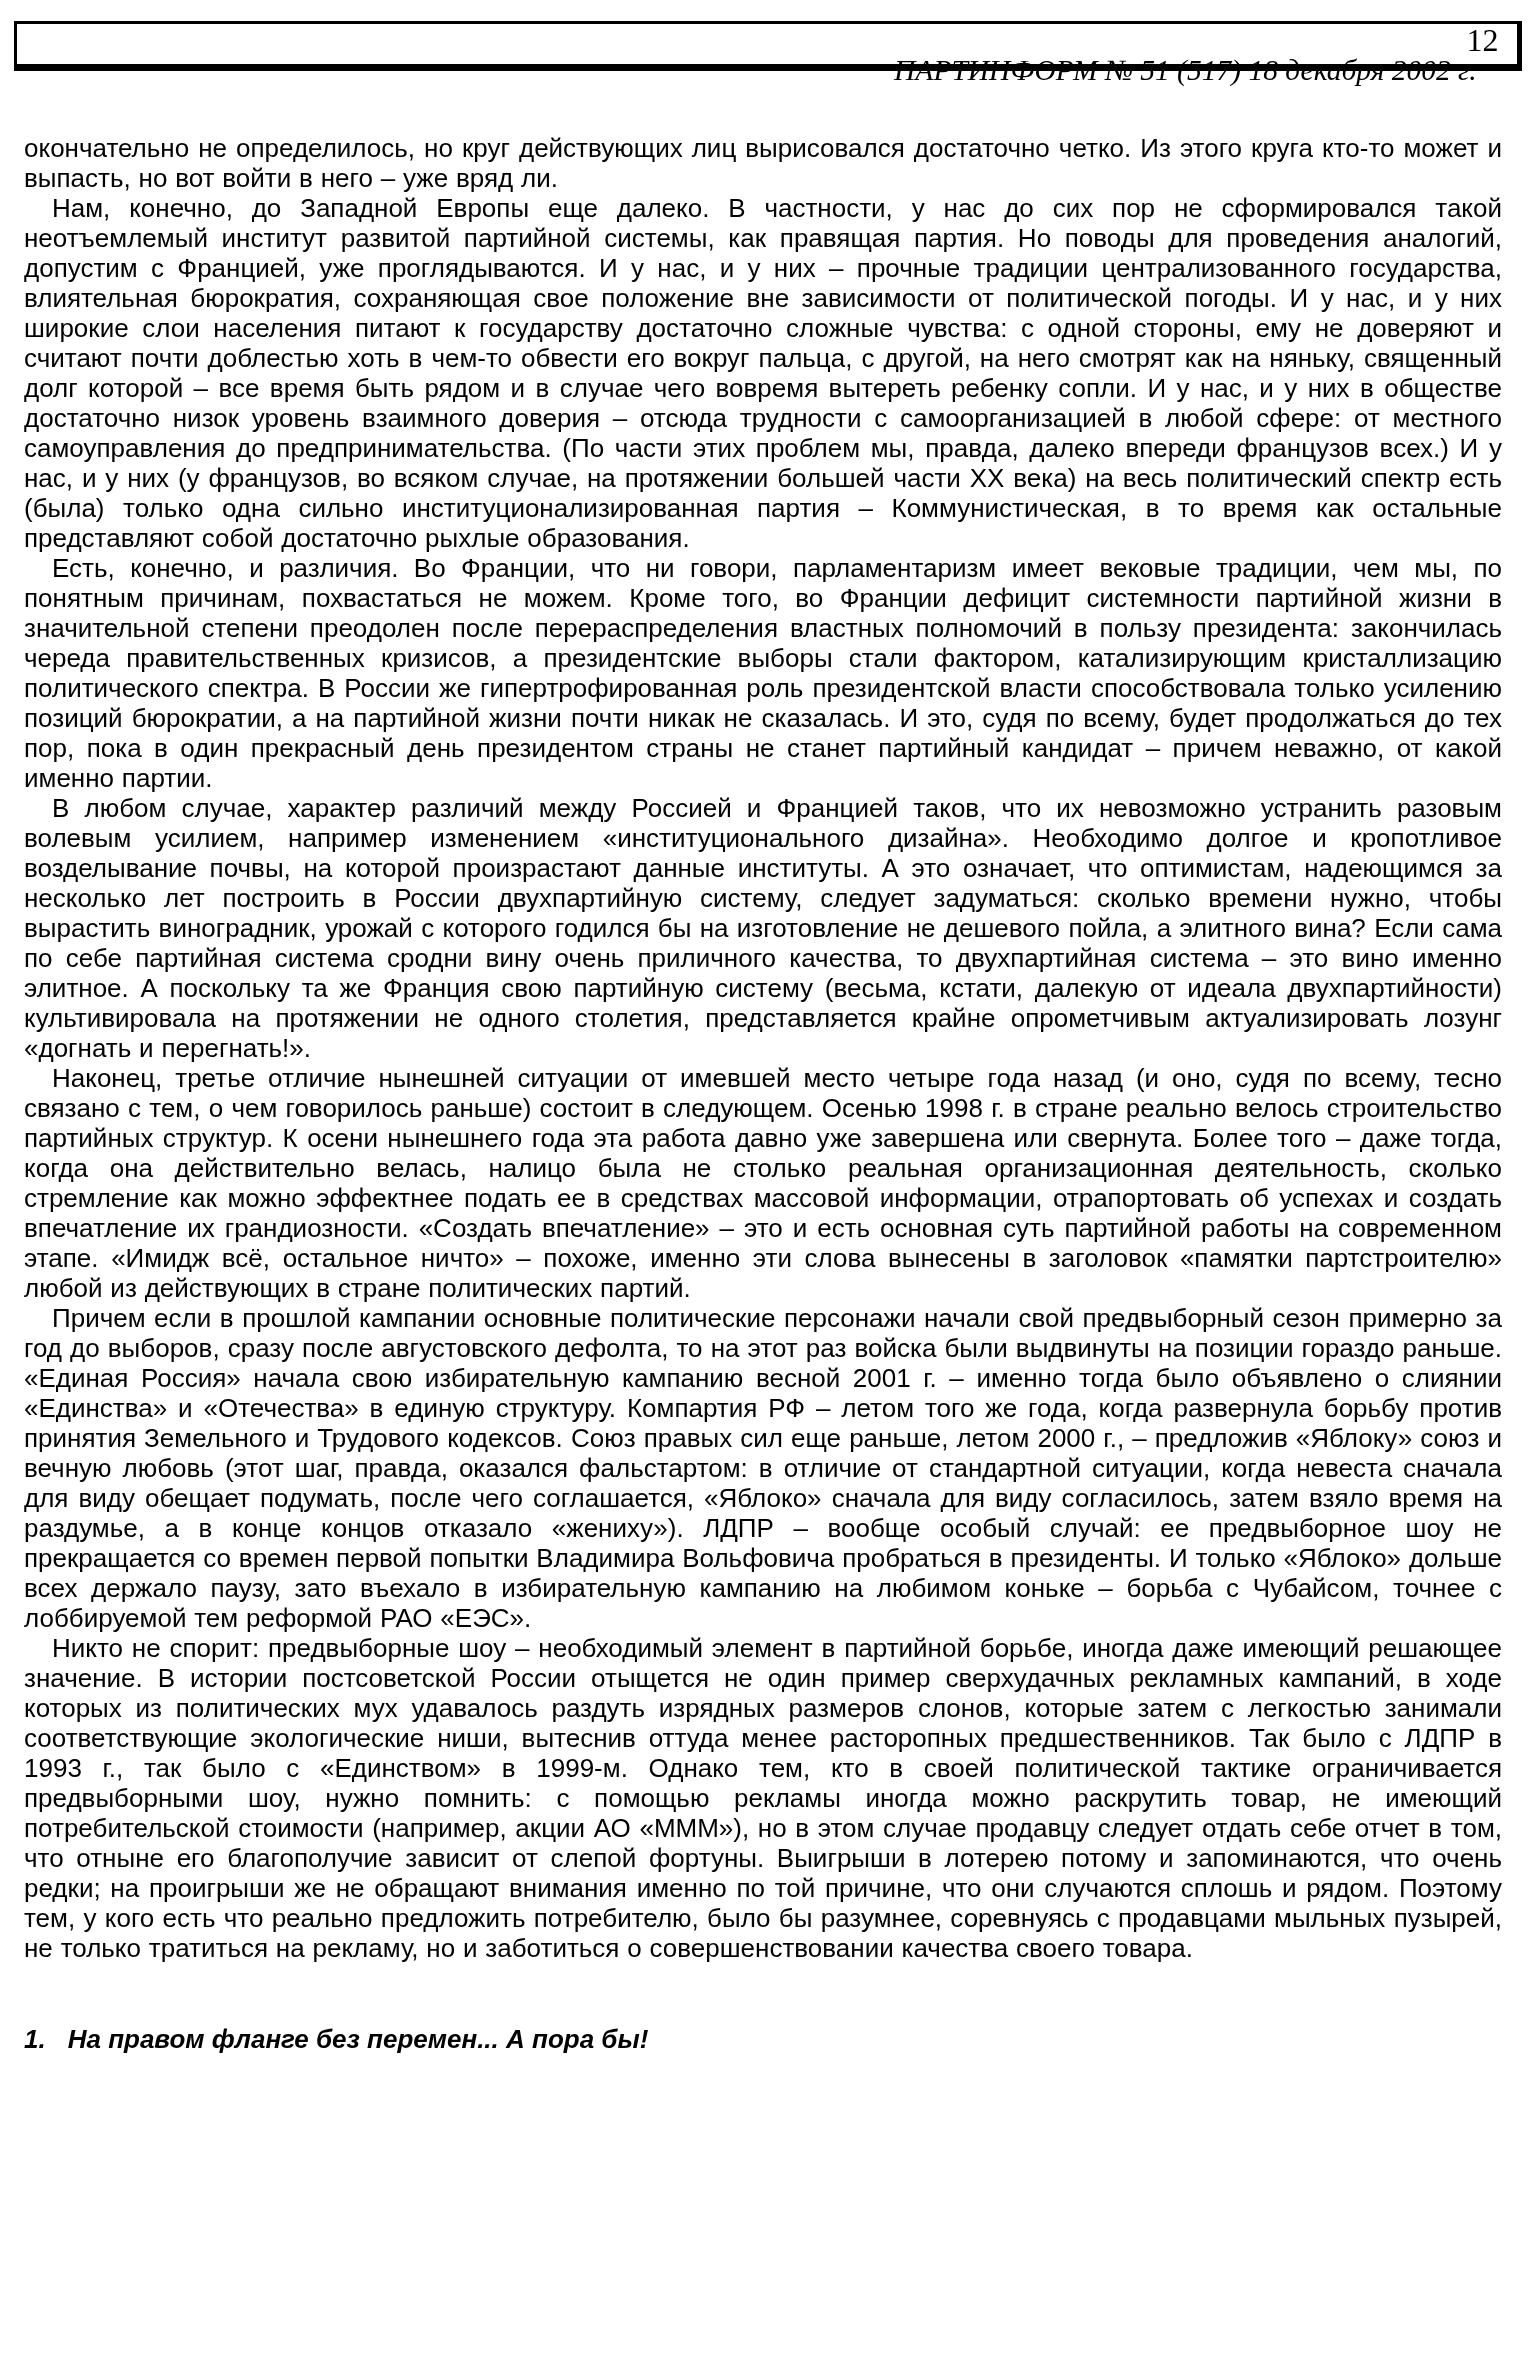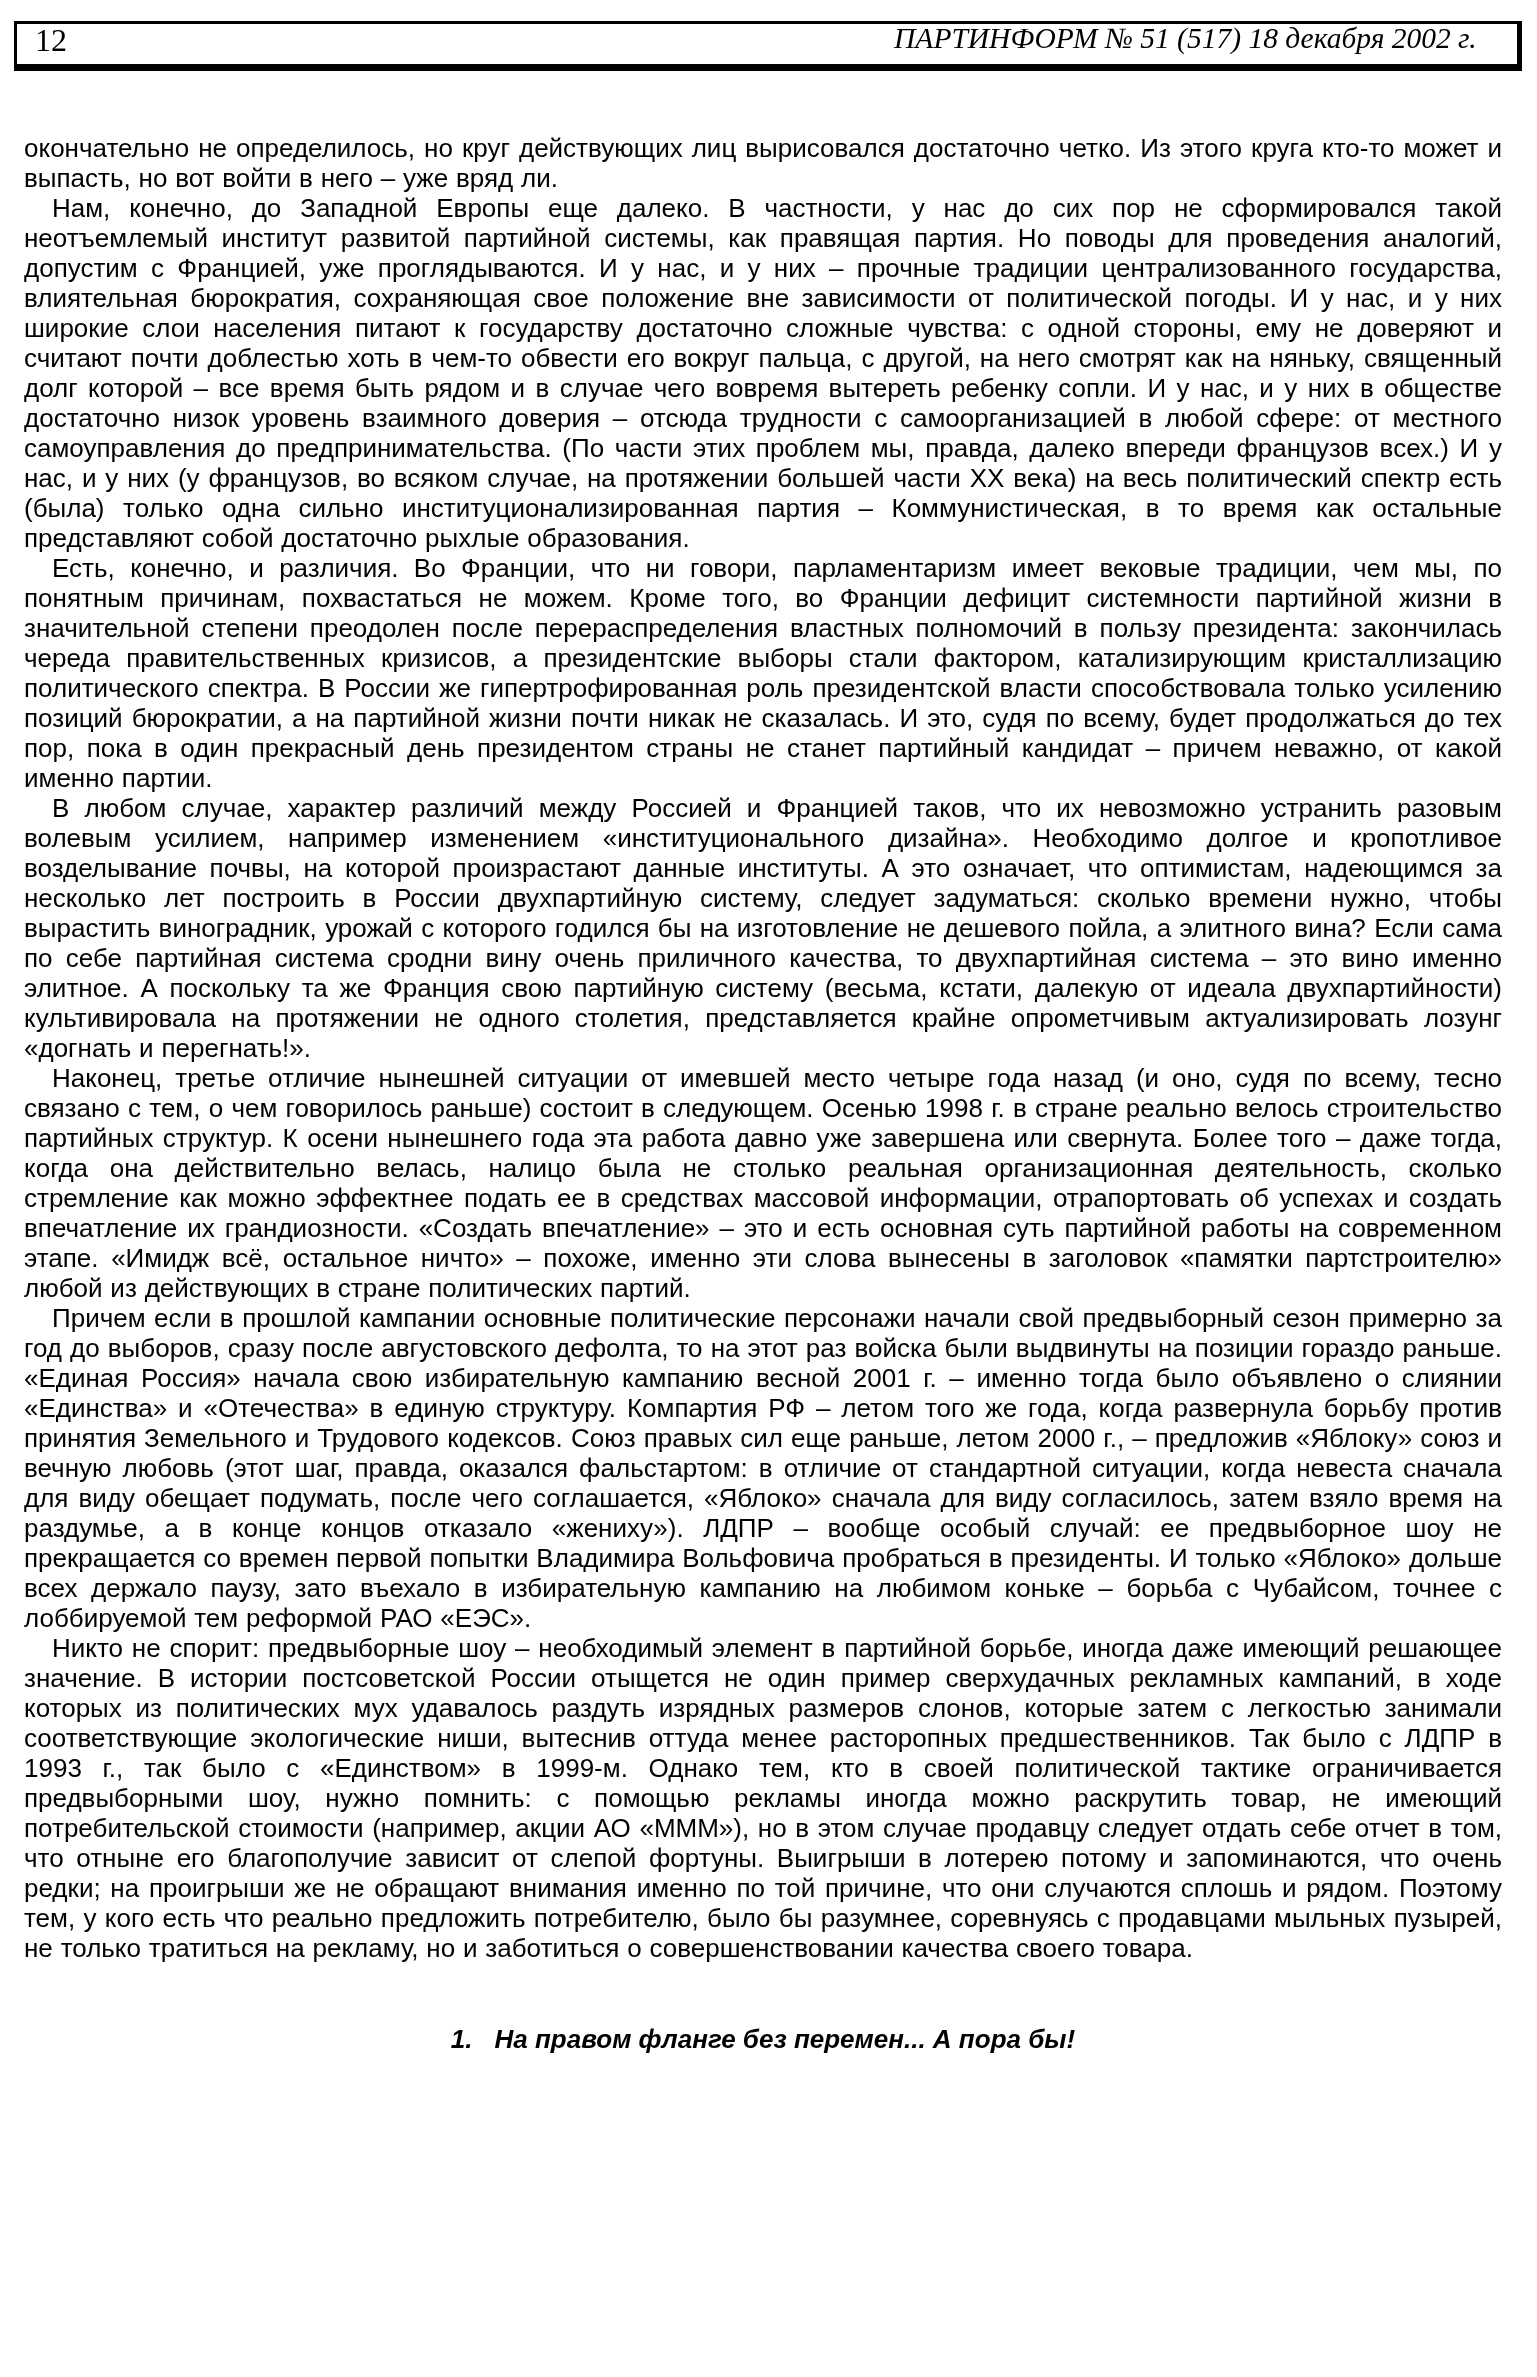--- a/index.html
+++ b/index.html
@@ -18,22 +18,23 @@
     position: absolute;
     left: 14px;
     right: 15.4px;
     top: 21px;
     height: 40px;
     background: #ffffff;
     border: 3.2px solid #000000;
     border-right-width: 5.8px;
     border-bottom-width: 7.7px;
     display: flex;
-    align-items: flex-start;
+    align-items: flex-end;
     padding: 0 18px;
+    flex-direction: column;
   }
   .page-number {
     font-family: "Liberation Serif", serif;
     font-size: 32px;
     line-height: 1;
     font-weight: 400;
   }
   .header-title {
     font-family: "Liberation Serif", serif;
     font-style: italic;
@@ -58,21 +59,20 @@
     font-size: 26px;
     line-height: 30px;
     text-indent: 28px;
     word-spacing: 0.6px;
   }
   
   #paragraphs p:first-child { text-indent: 0; }
 
   .section-heading {
     margin: 61px 0 0 0;
-    text-align: center;
     font-size: 26px;
     line-height: 30px;
     font-weight: bold;
     font-style: italic;
   }
   .section-heading .section-number { margin-right: 22px; }
 </style>
 </head>
 <body>
 

